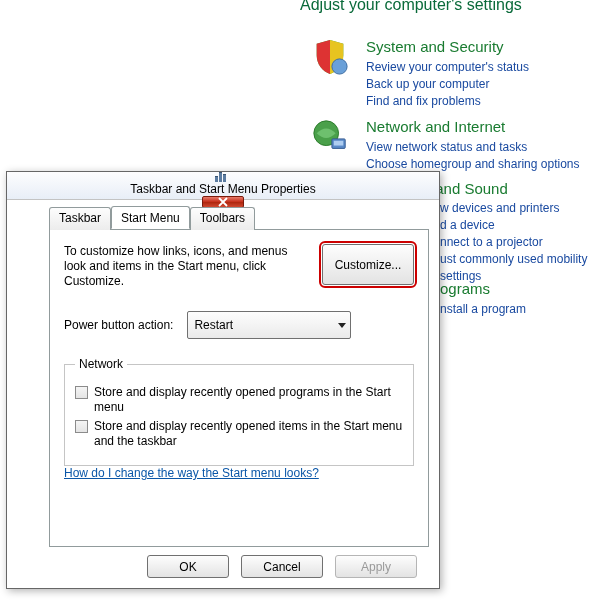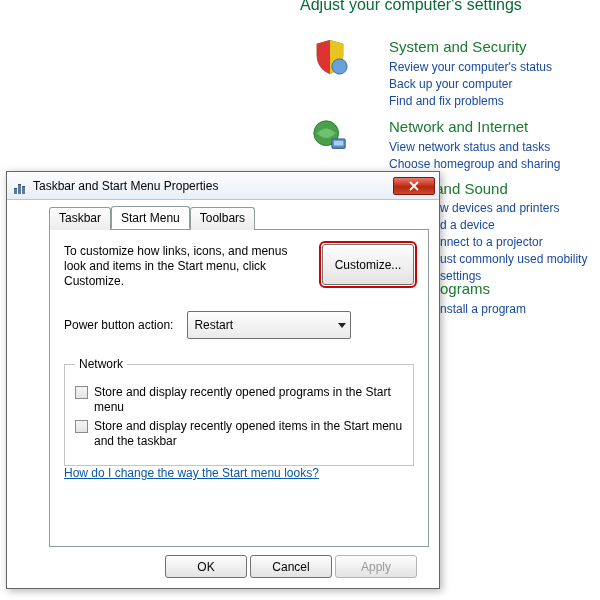--- a/index.html
+++ b/index.html
@@ -34,40 +34,41 @@
     display: block;
     color: #1a4aa0;
     font-size: 12px;
     text-decoration: none;
     line-height: 17px;
   }
   .cp-icon {
     position: absolute;
     width: 38px; height: 38px;
   }
-  .cp-content { margin-left: 78px; }
+  .cp-content { margin-left: 55px; }
   
   
   .dialog {
     position: absolute;
     top: 171px;
     left: 6px;
     width: 434px;
     height: 418px;
     background: #fff;
     border: 1px solid #666;
     box-shadow: 2px 2px 8px rgba(0,0,0,0.3);
   }
   .titlebar {
     height: 28px;
     background: linear-gradient(to bottom, #fdfdfe, #e8eef7);
     border-bottom: 1px solid #c3c3c3;
     display: flex;
     align-items: center;
     padding: 0 4px;
+    flex-direction: column;
   }
   .title-icon {
     width: 16px; height: 16px;
     margin-right: 6px;
     display: flex;
     align-items: flex-end;
     justify-content: center;
   }
   .title-icon .bar {
     width: 3px; background: #5b7ba0; margin: 0 0.5px;
@@ -190,21 +191,21 @@
     color: #0b57a8;
     text-decoration: underline;
     font-size: 12px;
     cursor: pointer;
     margin-top: auto;
   }
   
   .footer-btns {
     display: flex;
     justify-content: flex-end;
-    gap: 3px;
+    gap: 12px;
     padding: 8px 12px 0 0;
   }
   .dlg-btn {
     min-width: 82px; height: 23px;
     border: 1px solid #707070;
     background: linear-gradient(to bottom,#fdfdfd,#e3e3e3);
     border-radius: 3px;
     font-size: 12px;
     cursor: pointer;
   }

